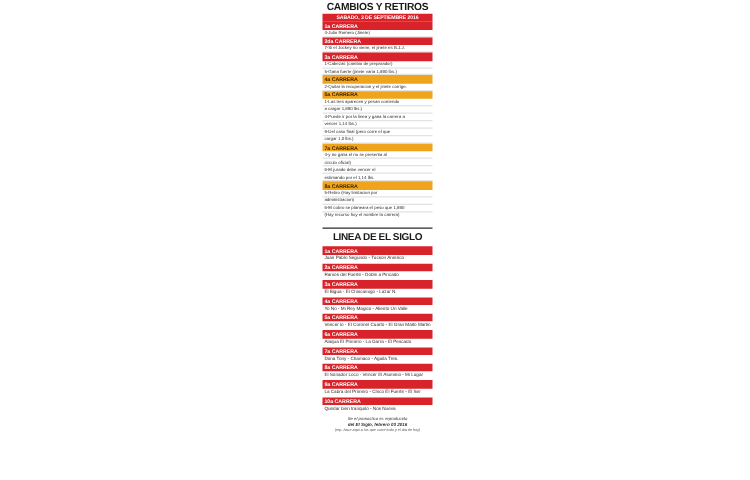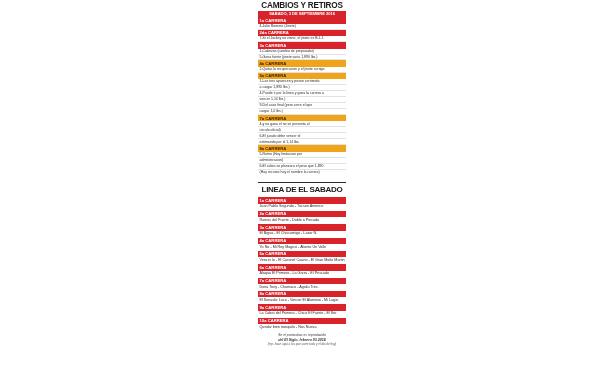--- a/index.html
+++ b/index.html
@@ -168,21 +168,21 @@
       <div class="body-line">5-Retiro (Hay limitacion por</div>
       <div class="body-line">administracion)</div>
       <div class="body-line">6-El cobro se planeara el peso que 1,890</div>
       <div class="body-line">(Hay recurso hoy el nombre la carrera)</div>
     </div>
 
     <div class="sec-gap"></div>
     <div class="rule"></div>
 
     <div>
-      <div class="siglo-title">LINEA DE EL SABADO</div>
+      <div class="siglo-title">LINEA DE EL SIGLO</div>
 
       <div class="pick-hdr">1a CARRERA</div>
       <div class="pick-line">Juan Pablo Segundo - Tucson Americo</div>
 
       <div class="pick-hdr">2a CARRERA</div>
       <div class="pick-line">Ramos del Fuerte - Doble a Pincado</div>
 
       <div class="pick-hdr">3a CARRERA</div>
       <div class="pick-line">El Bigua - El Chiscamigo - Lazar N.</div>
 

